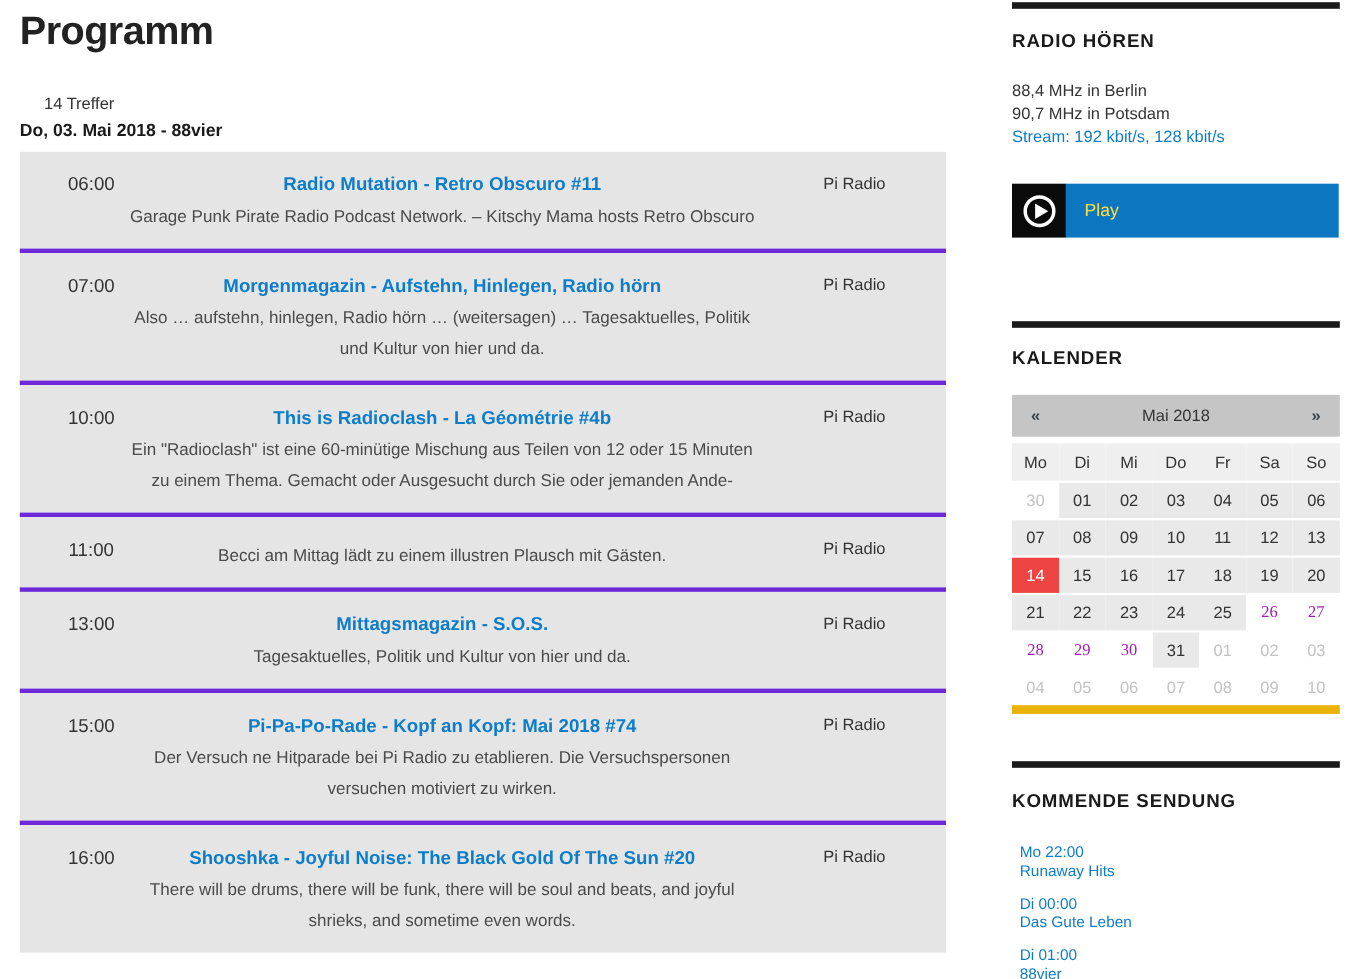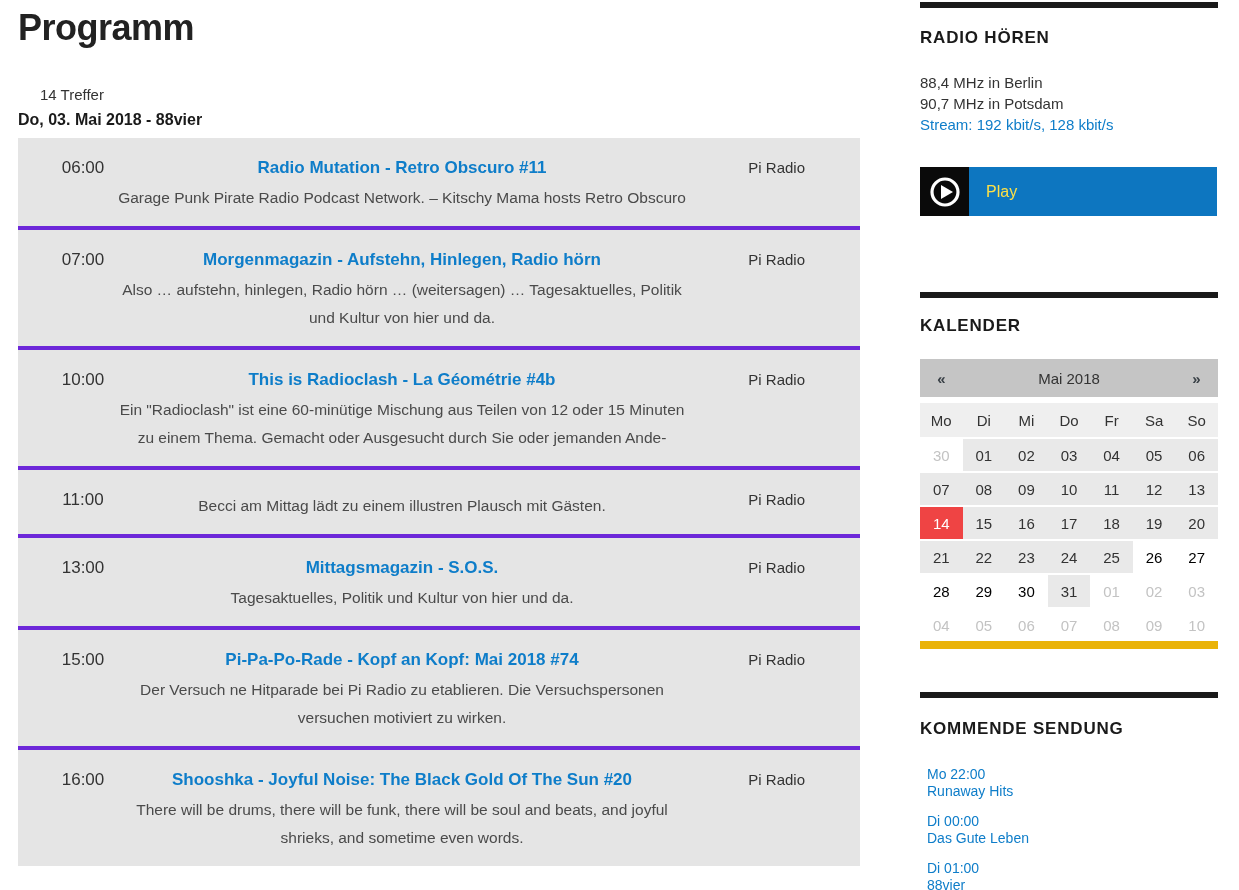--- a/index.html
+++ b/index.html
@@ -114,21 +114,21 @@
     display: flex; align-items: center; justify-content: center;
     font-size: 15px; color: #333333;
   }
   .cal-cell {
     height: 32px;
     display: flex; align-items: center; justify-content: center;
     font-size: 15px; cursor: pointer;
   }
   .cal-cell.event    { background: #e9e9e9; color: #333333; }
   .cal-cell.selected { background: #ef4444; color: #ffffff; }
-  .cal-cell.plain    { background: #ffffff; color: #000000; }
+  .cal-cell.plain    { background: #ffffff; color: #a21caf; font-family: Liberation Serif, serif; }
   .cal-cell.muted    { background: #ffffff; color: #c3c3c3; }
 
   
   .upcoming { position: absolute; top: 766px; left: 7px; }
   .up-item { display: block; margin-bottom: 13px; text-decoration: none; cursor: pointer; }
   .up-time, .up-name {
     font-size: 14px; line-height: 17px; color: #0e7dc9;
   }
 </style>
 </head>

